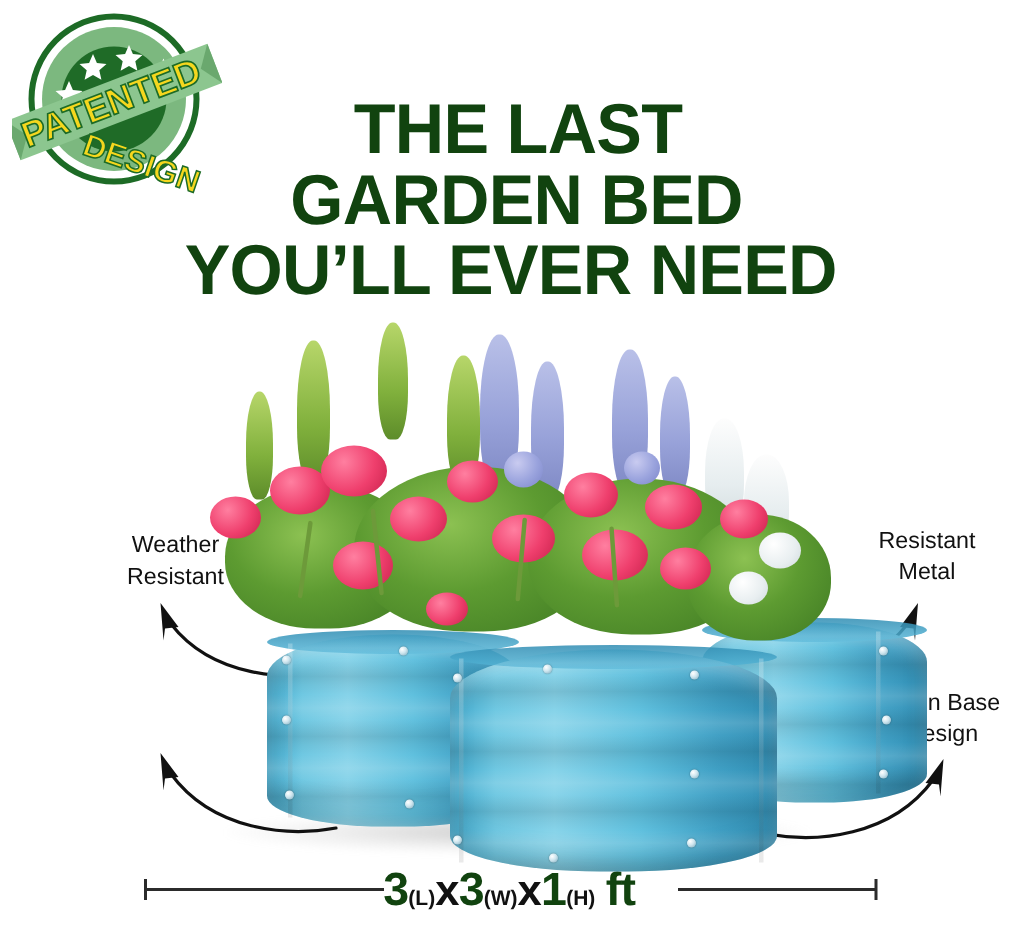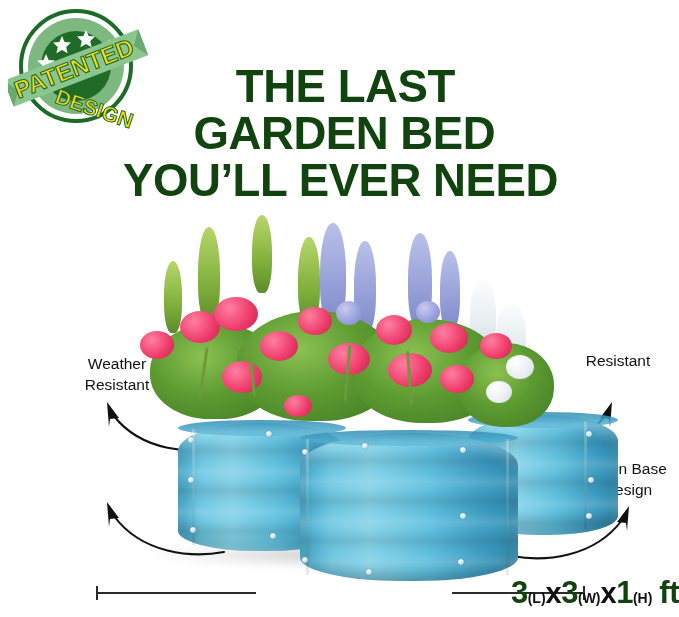--- a/index.html
+++ b/index.html
@@ -186,21 +186,21 @@
     left: 0;
     top: 573px;
     width: 679px;
     height: 44px;
   }
   #dim-text {
     position: absolute;
     left: 0;
     top: 0;
     width: 679px;
-    text-align: right;
+    text-align: center;
     font-family: "Liberation Sans", sans-serif;
     font-weight: bold;
     color: #11430f;
     font-size: 31px;
     line-height: 40px;
     letter-spacing: -0.5px;
     white-space: nowrap;
   }
   #dim-text .sub {
     font-size: 14px;
@@ -348,20 +348,21 @@
   </div>
 
   <div class="callout" id="label-weather">
     <div>Weather</div>
     <div>Resistant</div>
   </div>
 
 
   <div class="callout" id="label-galvanized">
     <div>Resistant</div>
+    <div>Metal</div>
   </div>
 
   <div class="callout" id="label-openbase">
     <div>Open Base</div>
     <div>Design</div>
   </div>
 
   <div class="arrow" style="left:96px; top:396px; width:130px; height:60px;">
     <svg width="130" height="60" viewBox="0 0 130 60">
       <path d="M128,52 C96,58 46,56 18,20" fill="none" stroke="#111111" stroke-width="2.1" stroke-linecap="round"></path>

